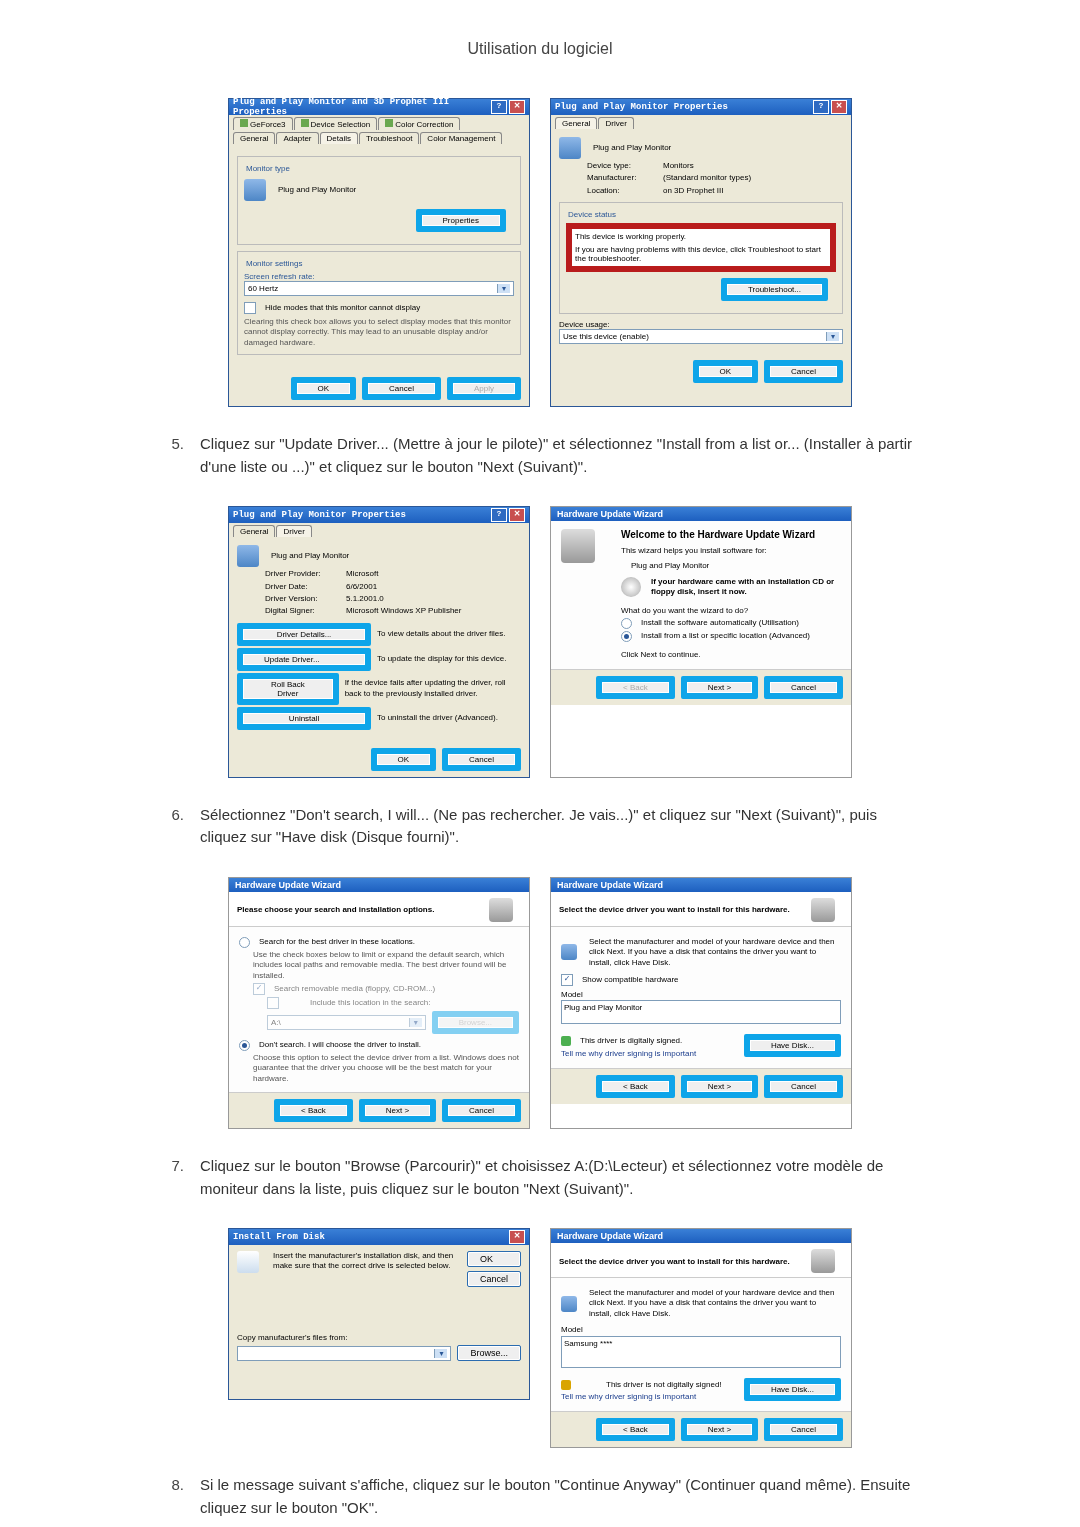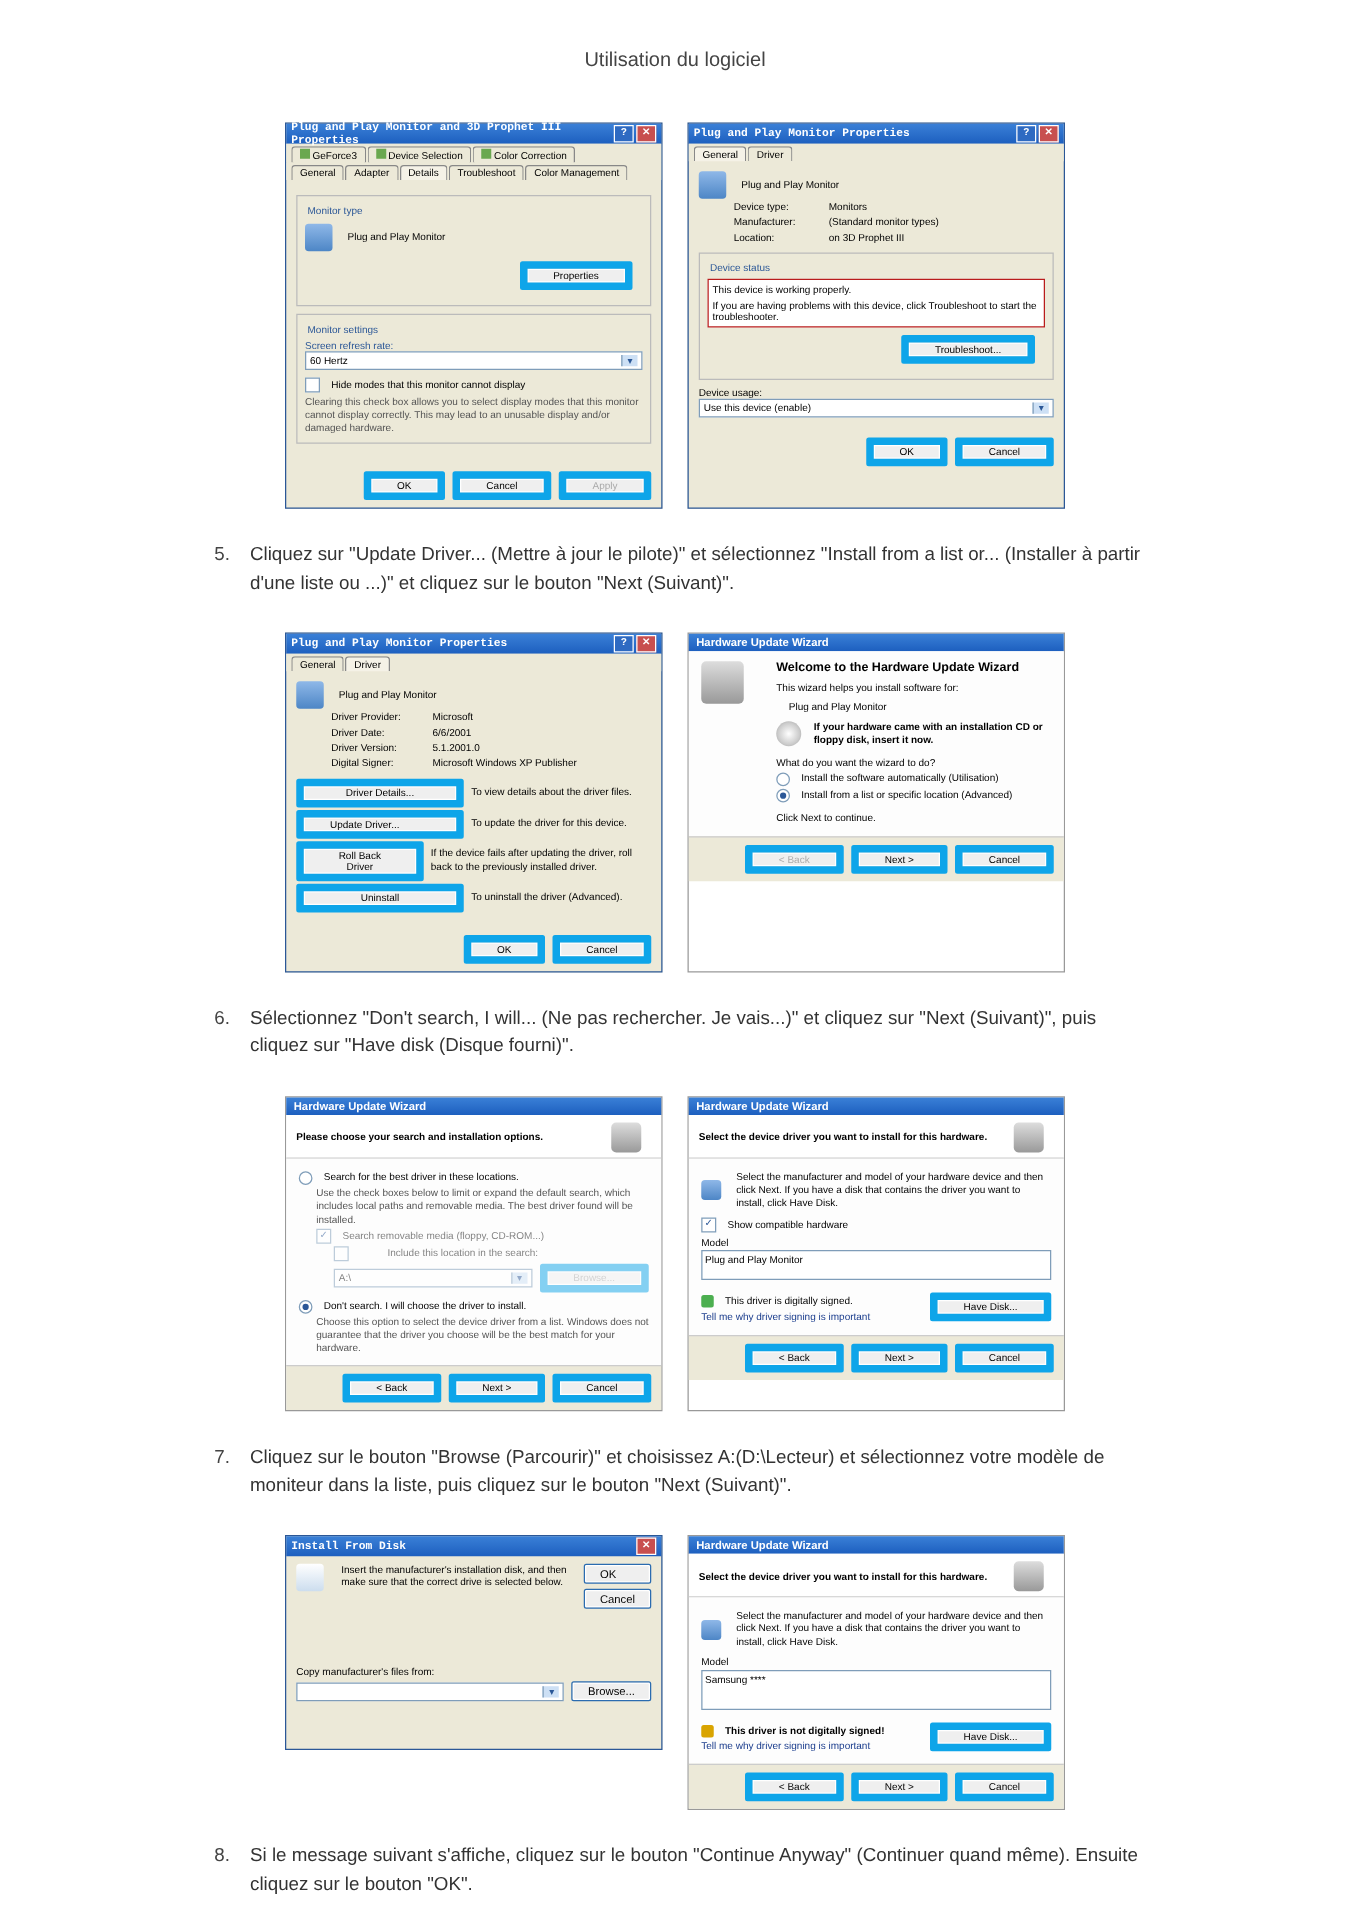--- a/index.html
+++ b/index.html
@@ -147,21 +147,21 @@
   .checkbox.checked::after { content: "✓"; font-size: 8px; line-height: 8px; color: #2b5797; display: block; text-align: center; }
   .radio {
     display: inline-block; width: 9px; height: 9px; border: 1px solid #7f9db9; border-radius: 50%; background: #fff; margin-right: 3px; position: relative;
   }
   .radio.checked::after { content: ""; position: absolute; left: 2px; top: 2px; width: 5px; height: 5px; background: #2b5797; border-radius: 50%; }
   .icon-box { width: 22px; height: 22px; background: linear-gradient(#8fb8e8,#4d86c6); border-radius: 3px; margin-right: 6px; flex: none; }
   .icon-wiz { width: 34px; height: 34px; background: linear-gradient(#ddd,#999); border-radius: 4px; margin-right: 8px; flex: none; }
   .icon-cd { width: 20px; height: 20px; border-radius: 50%; background: radial-gradient(#fff,#ccc 60%,#999); flex: none; margin-right: 4px; }
   .link { color: #1a3c8c; font-size: 8px; }
   .textarea {
-    border: 1px solid #b91c1c; background: #fff; font-size: 8px; padding: 3px; min-height: 30px;
+    border: 6px solid #b91c1c; background: #fff; font-size: 8px; padding: 3px; min-height: 30px;
   }
   .listbox {
     border: 1px solid #7f9db9; background: #fff; font-size: 8px; padding: 2px; min-height: 18px;
   }
   .green-shield { display: inline-block; width: 10px; height: 10px; background: #4caf50; border-radius: 2px; margin-right: 3px; }
   .warn-shield { display: inline-block; width: 10px; height: 10px; background: #d9a400; border-radius: 2px; margin-right: 3px; }
   
   .wiz {
     width: 300px;
     border: 1px solid #999;
@@ -366,21 +366,21 @@
               <span class="small-text" style="width:75px;">Digital Signer:</span>
               <span class="small-text">Microsoft Windows XP Publisher</span>
             </div>
         </div>
         <div class="row" style="margin-top:6px;">
             <span class="btn" style="width:80px;text-align:center;">Driver Details...</span>
             <span class="small-text">To view details about the driver files.</span>
           </div>
         <div class="row">
             <span class="btn" style="width:80px;text-align:left;">Update Driver...</span>
-            <span class="small-text">To update the driver for this device.</span>
+            <span class="small-text">To update the display for this device.</span>
           </div>
         <div class="row">
             <span class="btn" style="width:80px;text-align:center;">Roll Back Driver</span>
             <span class="small-text">If the device fails after updating the driver, roll back to the previously installed driver.</span>
           </div>
         <div class="row">
             <span class="btn" style="width:80px;text-align:center;">Uninstall</span>
             <span class="small-text">To uninstall the driver (Advanced).</span>
           </div>
       </div>
@@ -559,21 +559,21 @@
           <span class="small-text">Select the manufacturer and model of your hardware device and then click Next. If you have a disk that contains the driver you want to install, click Have Disk.</span>
         </div>
         <div class="small-text" style="margin-top:6px;">Model</div>
         <div class="listbox" style="min-height:26px;">
           <span>Samsung ****</span>
         </div>
         <div class="row" style="margin-top:10px;justify-content:space-between;">
           <div>
             <div class="row">
                 <span class="warn-shield"></span>
-                <span class="small-text" style="font-weight:bold;">This driver is not digitally signed!</span>
+                <span class="small-text" style="font-weight:normal;margin-left:26px;">This driver is not digitally signed!</span>
               </div>
             <div class="link">Tell me why driver signing is important</div>
           </div>
           <span class="btn">Have Disk...</span>
         </div>
       </div>
       <div class="btnrow">
         <span class="btn">&lt; Back</span>
         <span class="btn">Next &gt;</span>
         <span class="btn">Cancel</span>

